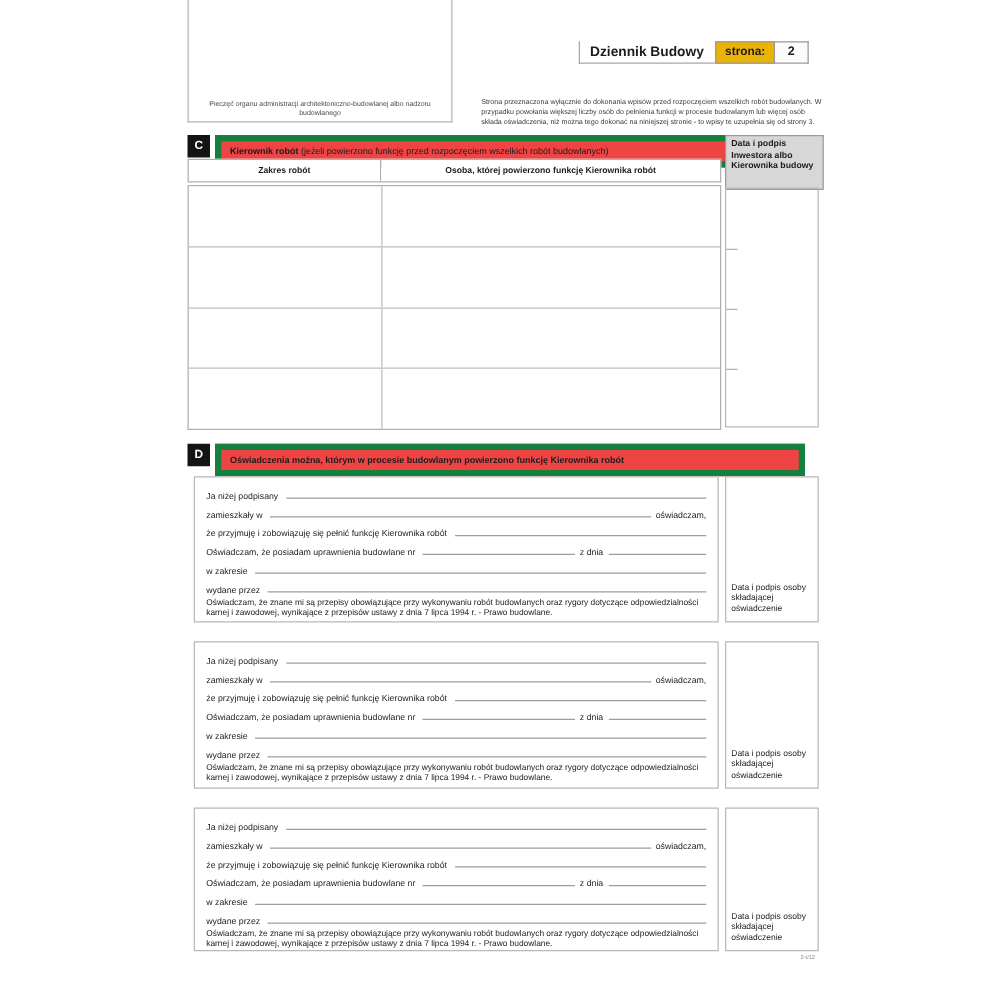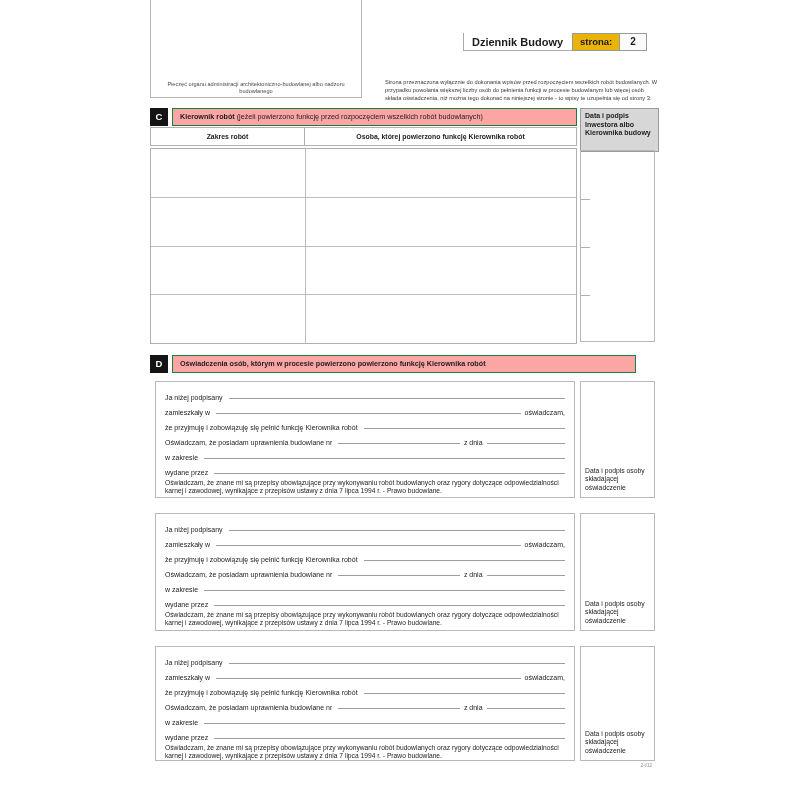--- a/index.html
+++ b/index.html
@@ -20,21 +20,21 @@
                line-height:16px;padding:0 7px;white-space:nowrap;}
   .num-cell{border:1px solid #999;border-left:none;background:#fbfbfb;font-weight:bold;
             font-size:10px;line-height:16px;padding:0 10px;}
 
   .info-note{position:absolute;left:385px;top:78px;width:273px;font-size:5.7px;
              line-height:8.2px;color:#3a3a3a;text-align:left;}
 
   
   .badge{position:absolute;width:18px;height:18px;background:#141414;color:#fff;
          font-weight:bold;font-size:9.5px;text-align:center;line-height:18px;}
-  .sec-bar{position:absolute;height:16px;background:#fca5a5;border:1px solid #15803d;
+  .sec-bar{position:absolute;height:16px;background:#ef4444;border:5px solid #15803d;
            font-size:7.2px;line-height:16px;padding-left:7px;white-space:nowrap;overflow:hidden;}
   .sec-bar b{font-weight:bold;}
 
   
   .c-right-header{position:absolute;left:580px;top:108px;width:69px;height:36px;
                   background:#d7d7d7;border:1px solid #9a9a9a;font-weight:bold;
                   font-size:7px;line-height:8.6px;padding:3px 4px;}
   .c-cols{position:absolute;left:150px;top:127px;width:427px;height:19px;display:flex;}
   .c-col{border:1px solid #b0b0b0;background:#fff;text-align:center;font-weight:bold;
          font-size:6.9px;line-height:18px;box-sizing:border-box;}
@@ -112,21 +112,21 @@
     </div>
   </div>
 
   <div class="c-right-box">
     <div class="tick" style="top:48px;"></div>
     <div class="tick" style="top:96px;"></div>
     <div class="tick" style="top:144px;"></div>
   </div>
 
   <div class="badge" style="left:150px;top:355px;">D</div>
-  <div class="sec-bar" style="left:172px;top:355px;width:455px;font-weight:bold;">Oświadczenia osób, którym w procesie powierzono powierzono funkcję Kierownika robót</div>
+  <div class="sec-bar" style="left:172px;top:355px;width:455px;font-weight:bold;">Oświadczenia można, którym w procesie budowlanym powierzono funkcję Kierownika robót</div>
 
   <div class="decl-block" style="top:381px;height:117px;">
     <div class="decl-line">
         <span class="lbl">Ja niżej podpisany</span>
         <span class="rule"></span>
       </div>
     <div class="decl-line">
         <span class="lbl">zamieszkały w</span>
         <span class="rule"></span>
         <span class="suffix">oświadczam,</span>

